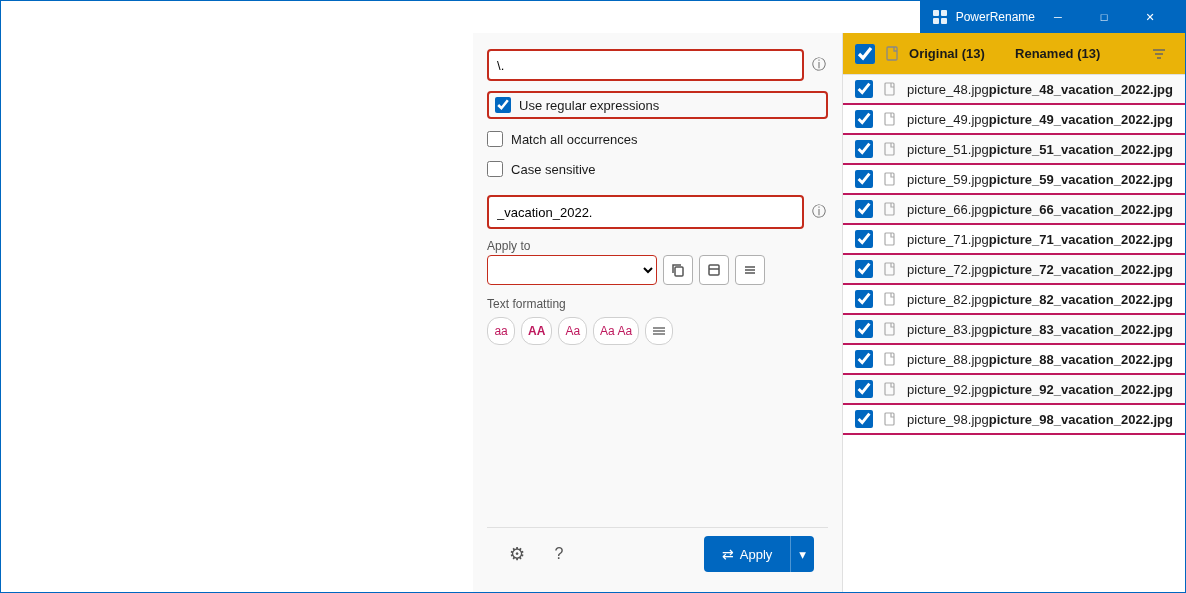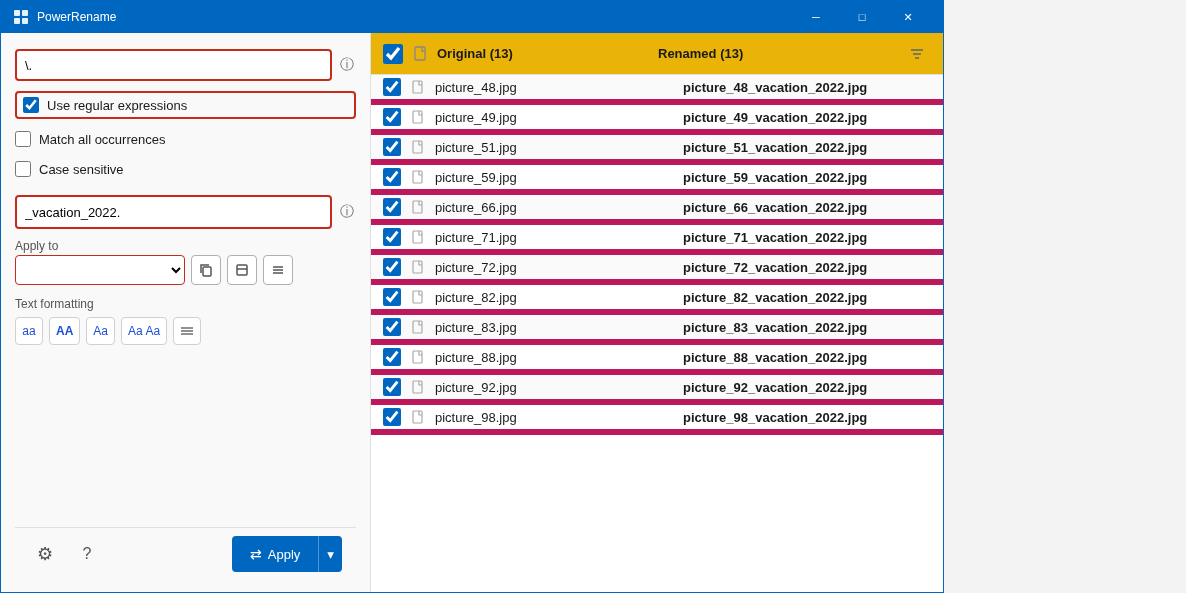--- a/index.html
+++ b/index.html
@@ -6,26 +6,27 @@
     body {
       font-family: 'Segoe UI', sans-serif;
       font-size: 13px;
       background: #f3f3f3;
       width: 1186px;
       height: 593px;
       overflow: hidden;
     }
 
     .window {
-      width: 944px;
+      width: 1186px;
       height: 593px;
       border: 1px solid #0067c0;
       display: flex;
       flex-direction: column;
       background: #fff;
+      align-items: flex-end;
     }
 
     .title-bar {
       background: #0067c0;
       color: #fff;
       height: 32px;
       display: flex;
       align-items: center;
       padding: 0 12px;
       flex-shrink: 0;
@@ -198,25 +199,25 @@
       display: flex;
       gap: 6px;
       align-items: center;
     }
 
     .fmt-btn {
       height: 28px;
       min-width: 28px;
       padding: 0 6px;
       border: 1px solid #d0d0d0;
-      border-radius: 4px;
+      border-radius: 12px;
       background: #fff;
       cursor: pointer;
       font-size: 12px;
-      color: #1d4ed8;
+      color: #be185d;
       display: flex;
       align-items: center;
       justify-content: center;
     }
 
     .spacer { flex: 1; }
 
     .bottom-bar {
       display: flex;
       align-items: center;
@@ -341,21 +342,21 @@
     .file-list {
       flex: 1;
       overflow-y: auto;
     }
 
     .file-row {
       display: flex;
       align-items: center;
       padding: 0 12px;
       height: 30px;
-      border-bottom: 6px solid #be185d;
+      border-bottom: 2px solid #be185d;
     }
 
     .file-row:nth-child(odd) { background: #fafafa; }
 
     .row-checkbox {
       width: 18px;
       height: 18px;
       accent-color: #0067c0;
       cursor: pointer;
       margin-right: 10px;

